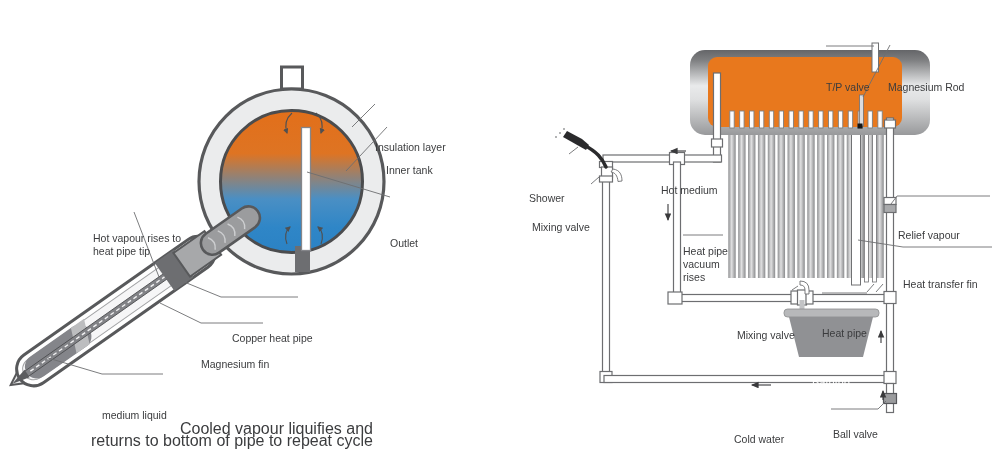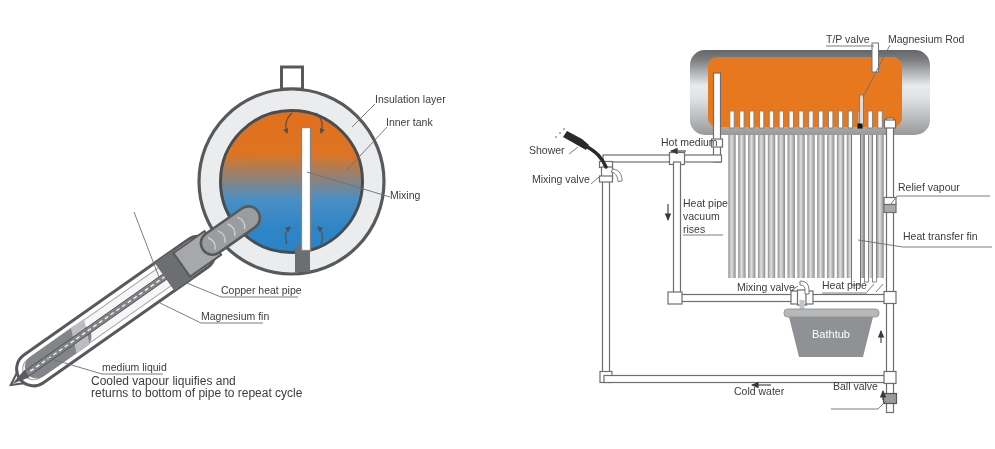--- a/index.html
+++ b/index.html
@@ -1,20 +1,20 @@
 <!DOCTYPE html>
 <html><head>
 <meta charset="utf-8">
 <style>
   html,body{margin:0;padding:0;background:#fff;}
   #stage{position:relative;width:995px;height:449px;background:#ffffff;overflow:hidden;
          font-family:"Liberation Sans",sans-serif;}
   #gfx{position:absolute;left:0;top:0;width:995px;height:449px;}
-  .lbl{position:absolute;font-size:10.5px;line-height:13px;color:#3b3c3e;white-space:nowrap;}
-  .lbl.small{font-size:12px;line-height:12px;}
+  .lbl{position:absolute;font-size:10.5px;line-height:13px;color:#3b3c3e;white-space:nowrap;margin-top:48px;}
+  .lbl.small{font-size:16px;line-height:12px;text-align:right;}
   .lbl.white{color:#ffffff;font-size:11px;}
   .center{text-align:center;}
 </style>
 </head>
 <body>
 
 <div id="stage">
 
 <svg id="gfx" viewBox="0 0 995 449">
   <defs>
@@ -198,22 +198,26 @@
       <line x1="792" y1="290" x2="798" y2="286"></line>
       <line x1="569" y1="154" x2="578" y2="147"></line>
       <line x1="591" y1="184" x2="599" y2="177"></line>
       <polyline points="831,409 878,409 886,401"></polyline>
     </g>
   </g>
 </svg>
 
 <div class="lbl" style="left:375px;top:93px">Insulation layer</div>
 <div class="lbl" style="left:386px;top:116px">Inner tank</div>
-<div class="lbl" style="left:390px;top:189px">Mixing</div>
-<div class="lbl" style="left:221px;top:284px">Copper heat pipe</div>
+<div class="lbl" style="left:390px;top:189px">Outlet</div>
+<div class="lbl" style="left:93px;top:184px">
+  <div>Hot vapour rises to</div>
+  <div>heat pipe tip</div>
+</div>
+<div class="lbl" style="left:232px;top:284px">Copper heat pipe</div>
 <div class="lbl" style="left:201px;top:310px">Magnesium fin</div>
 <div class="lbl" style="left:102px;top:361px">medium liquid</div>
 <div class="lbl small" style="left:91px;top:375px">
   <div>Cooled vapour liquifies and</div>
   <div>returns to bottom of pipe to repeat cycle</div>
 </div>
 
 <div class="lbl" style="left:826px;top:33px">T/P valve</div>
 <div class="lbl" style="left:888px;top:33px">Magnesium Rod</div>
 <div class="lbl" style="left:529px;top:144px">Shower</div>

